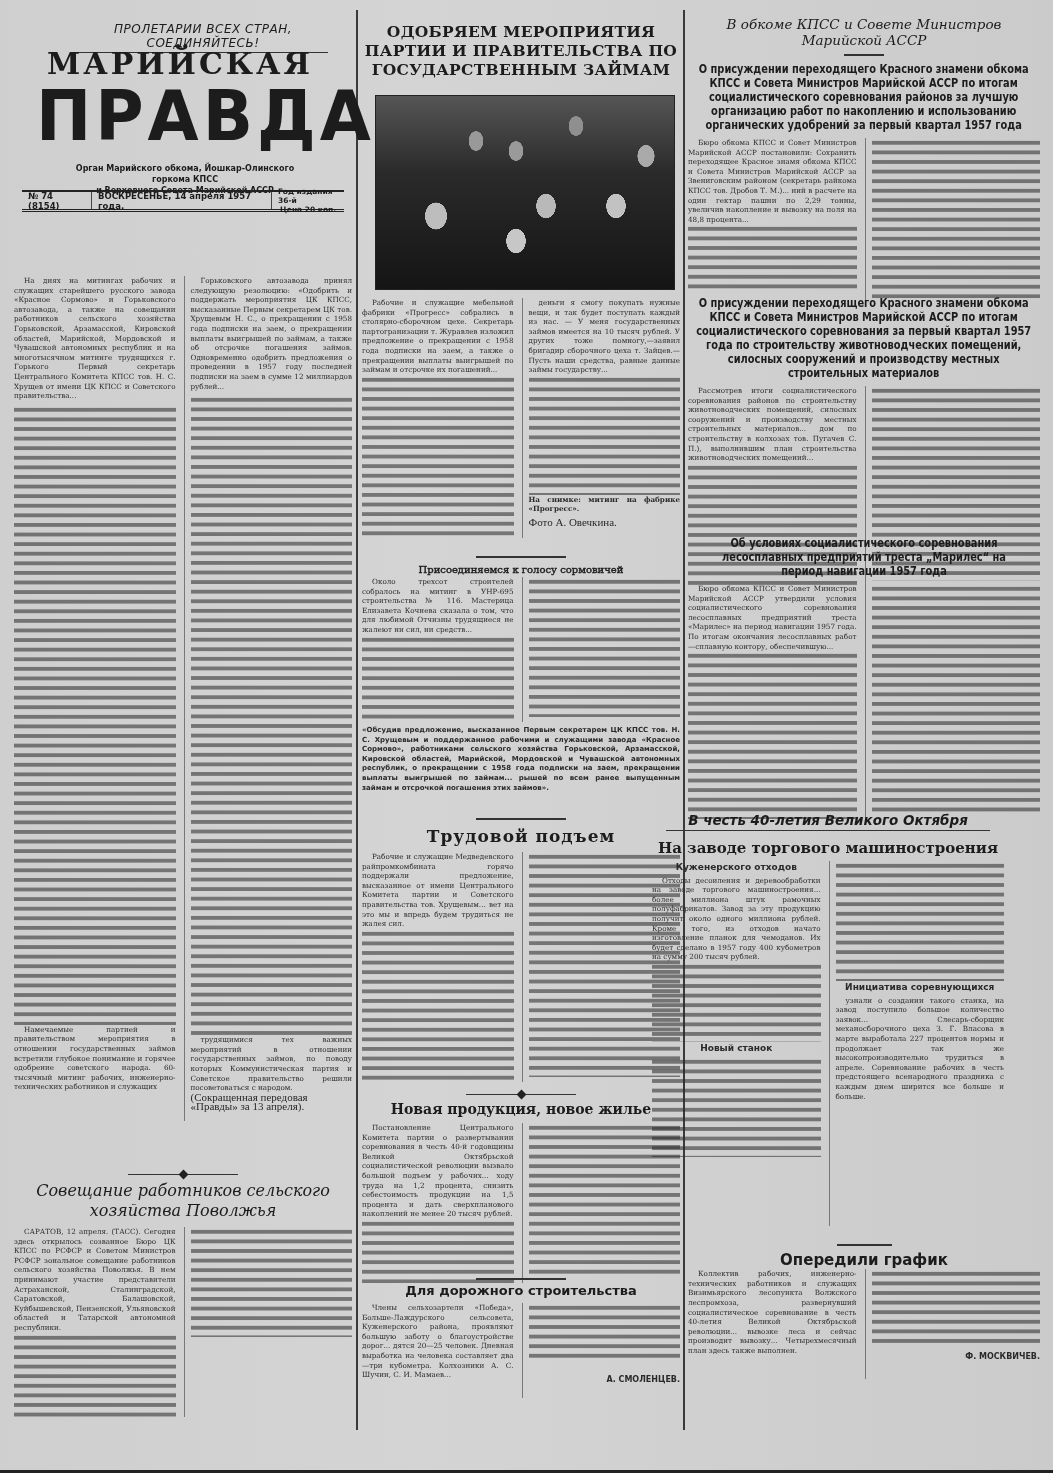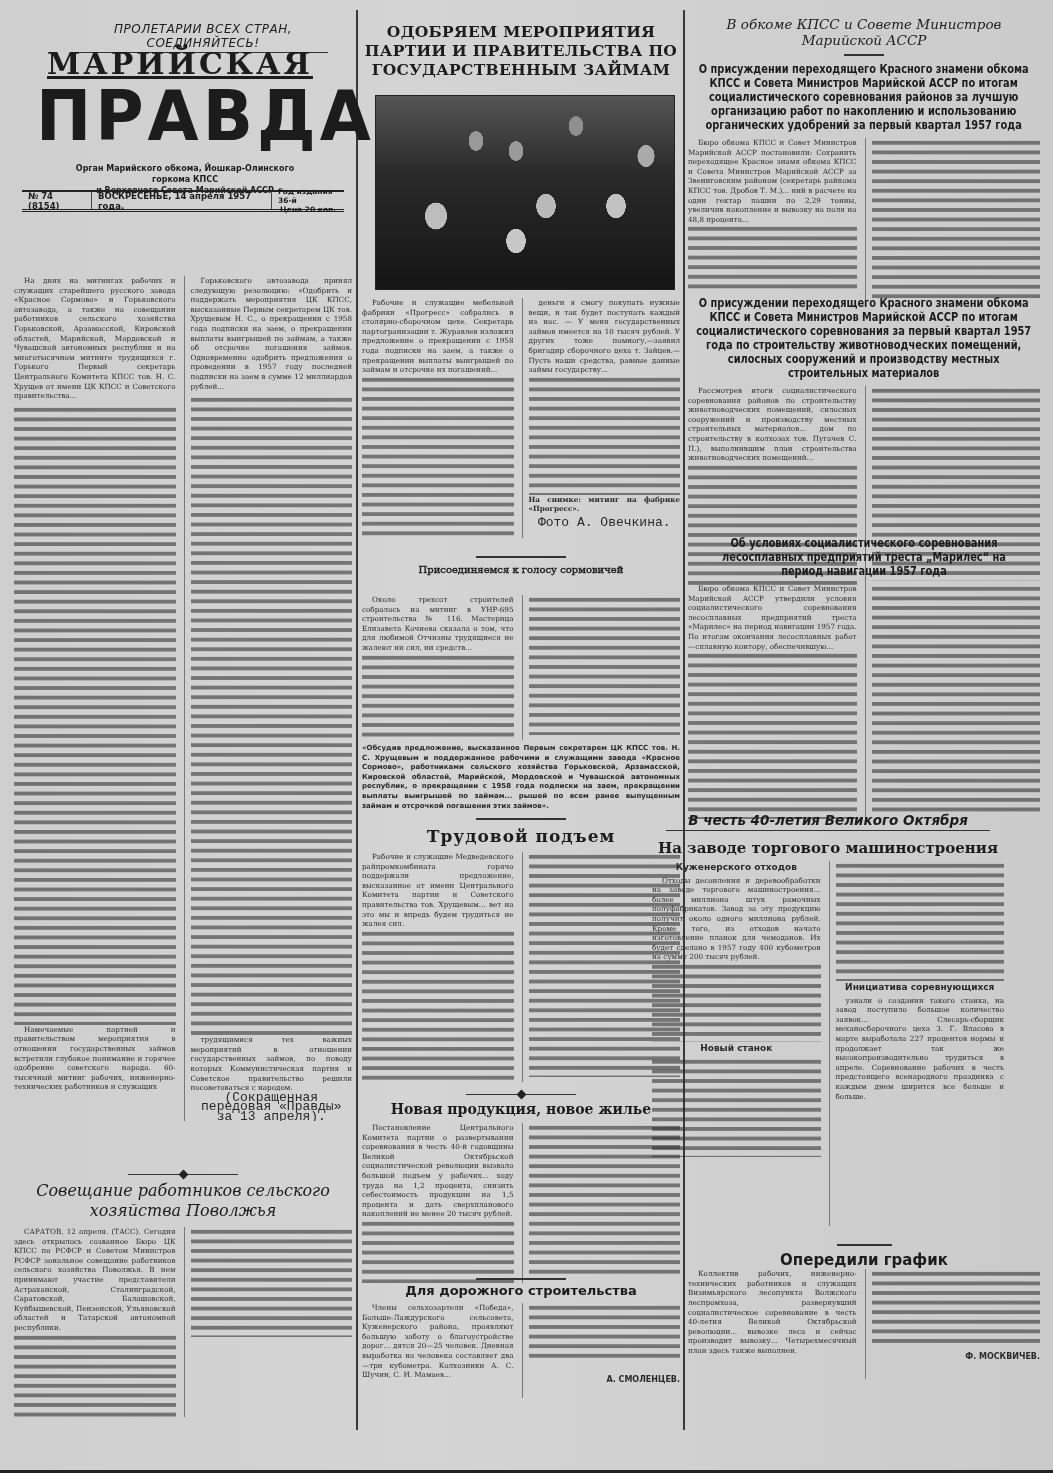--- a/index.html
+++ b/index.html
@@ -20,21 +20,21 @@
   .bottom-rule { position: absolute; left: 0; right: 0; top: 1470px; height: 3px; background: #222; }
 
   
   .slogan {
     position: absolute; left: 78px; top: 22px; width: 250px;
     font-family: "DejaVu Sans", sans-serif; font-style: italic; font-size: 12px;
     letter-spacing: 0.5px; border-bottom: 1px solid #333; padding-bottom: 2px; text-align: center;
   }
   .mast-top {
     position: absolute; left: 40px; top: 46px; width: 280px; text-align: center;
-    font-family: "DejaVu Serif", serif; font-size: 30px; letter-spacing: 3px; font-weight: bold; text-decoration: underline;
+    font-family: "DejaVu Serif", serif; font-size: 30px; letter-spacing: 3px; font-weight: bold;
   }
   .mast-main {
     position: absolute; left: 36px; top: 80px; width: 290px; text-align: center;
     font-family: "DejaVu Sans", sans-serif; font-size: 66px; font-weight: 900; letter-spacing: 4px;
     line-height: 74px; transform: scaleY(1.05);
   }
   .organ {
     position: absolute; left: 60px; top: 163px; width: 250px; text-align: center;
     font-family: "DejaVu Sans", sans-serif; font-size: 8px; font-weight: bold; line-height: 11px;
   }
@@ -79,21 +79,21 @@
       radial-gradient(ellipse 16px 20px at 140px 145px, #c7c7c7 0 60%, transparent 62%),
       radial-gradient(ellipse 16px 20px at 170px 110px, #b9b9b9 0 60%, transparent 62%),
       radial-gradient(ellipse 16px 20px at 240px 110px, #c2c2c2 0 60%, transparent 62%),
       radial-gradient(ellipse 14px 18px at 270px 60px, #aaa 0 60%, transparent 62%),
       radial-gradient(ellipse 12px 16px at 100px 45px, #999 0 60%, transparent 62%),
       radial-gradient(ellipse 12px 16px at 140px 55px, #9a9a9a 0 60%, transparent 62%),
       radial-gradient(ellipse 12px 16px at 200px 30px, #8f8f8f 0 60%, transparent 62%),
       linear-gradient(180deg, #555 0%, #2a2a2a 40%, #151515 100%);
     border: 1px solid #222;
   }
-  .caption { font-family: Liberation Mono, monospace; font-size: 13px; text-align: center; }
+  .caption { font-family: Liberation Serif, serif; font-size: 11px; text-align: left; }
   .sig { font-family: "DejaVu Sans", sans-serif; font-weight: bold; font-size: 8px; text-align: right; }
   .subhead { font-family: "DejaVu Sans", sans-serif; font-size: 9px; font-weight: bold; text-align: center; margin: 2px 0 3px; }
 </style>
 </head>
 <body>
 
 <div class="page">
 
   <div class="vrule a"></div>
   <div class="vrule b"></div>
@@ -155,21 +155,21 @@
         <p>деньги я смогу покупать нужные вещи, и так будет поступать каждый из нас. — У меня государственных займов имеется на 10 тысяч рублей. У других тоже помногу,—заявил бригадир сборочного цеха т. Зайцев.—Пусть наши средства, равные данные займы государству...</p>
         <div class="fill" style="height:120px"></div>
         <p style="text-indent:0;font-weight:bold">На снимке: митинг на фабрике «Прогресс».</p>
         <div class="caption" style="margin-top:4px">Фото А. Овечкина.</div>
       </div>
     </div>
 
     <div style="position:absolute;left:0;top:550px;width:318px">
       <div class="divider"></div>
       <div class="h-serif-bold" style="font-size:10px;font-weight:normal;-webkit-text-stroke:0.4px #1c1c1c">Присоединяемся к голосу сормовичей</div>
-      <div class="cols2" style="margin-top:20px;height:145px">
+      <div class="cols2" style="margin-top:2px;height:145px">
         <div class="txt">
           <p>Около трехсот строителей собралось на митинг в УНР-695 строительства № 116. Мастерица Елизавета Кочнева сказала о том, что для любимой Отчизны трудящиеся не жалеют ни сил, ни средств...</p>
           <div class="fill" style="height:110px"></div>
         </div>
         <div class="txt">
           <div class="fill" style="height:140px"></div>
         </div>
       </div>
       <div class="txt" style="margin-top:4px;font-family:'DejaVu Sans',sans-serif;font-weight:bold;font-size:7px;height:80px">«Обсудив предложение, высказанное Первым секретарем ЦК КПСС тов. Н. С. Хрущевым и поддержанное рабочими и служащими завода «Красное Сормово», работниками сельского хозяйства Горьковской, Арзамасской, Кировской областей, Марийской, Мордовской и Чувашской автономных республик, о прекращении с 1958 года подписки на заем, прекращении выплаты выигрышей по займам... рышей по всем ранее выпущенным займам и отсрочкой погашения этих займов».</div>
     </div>

